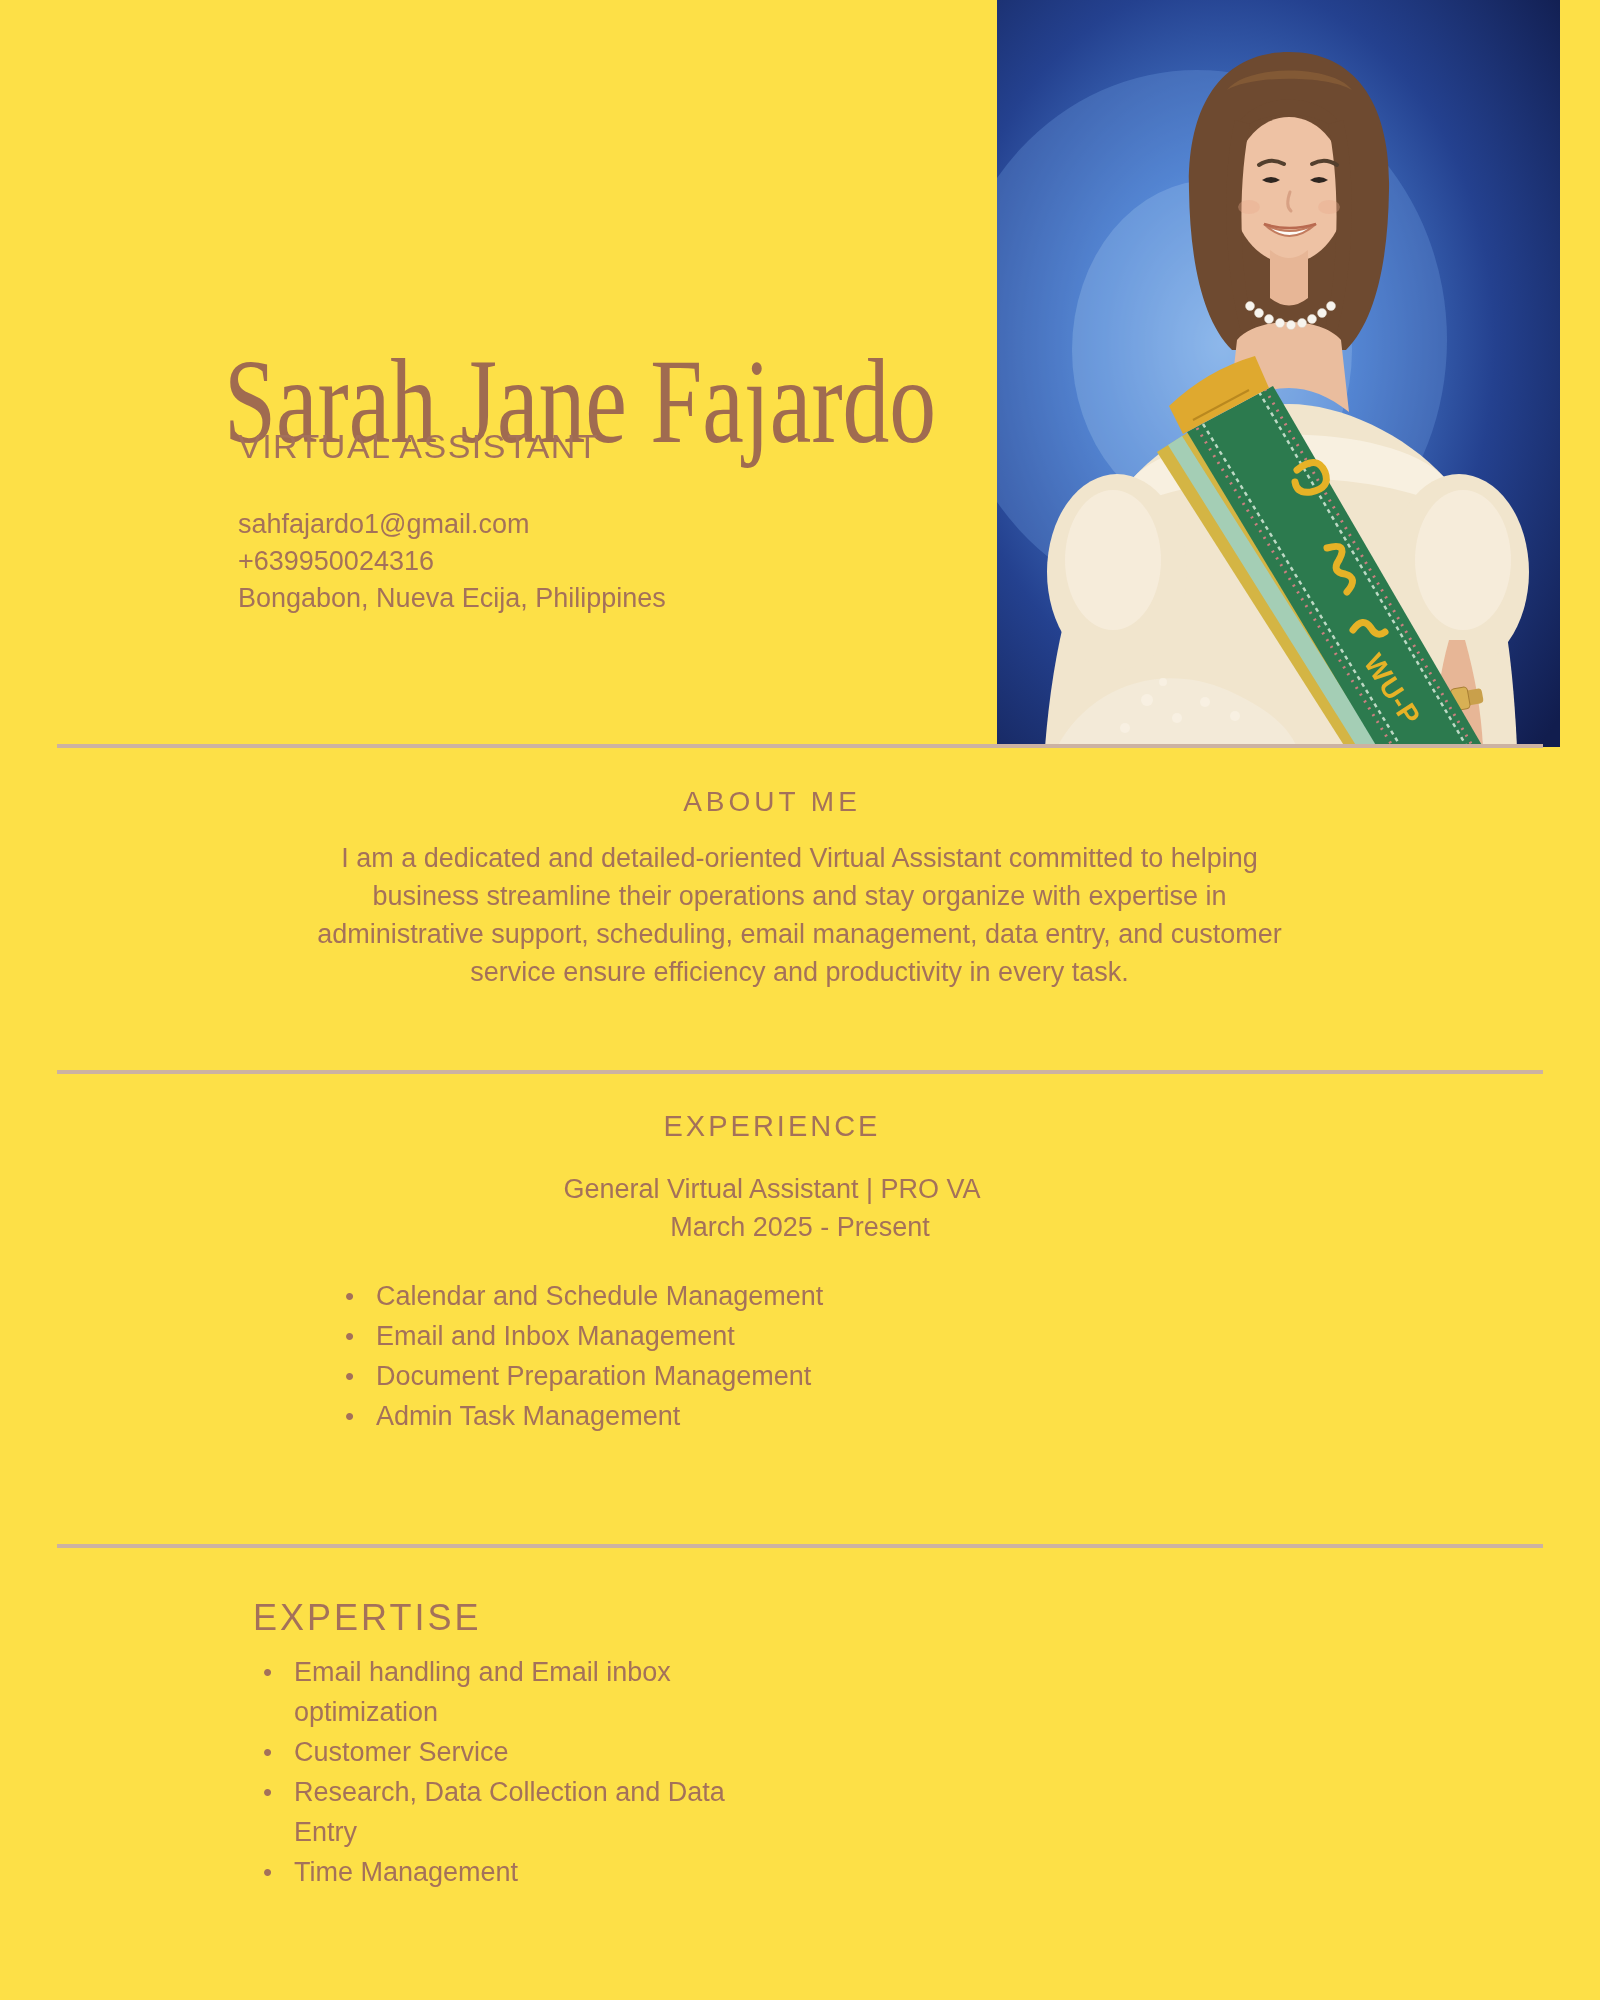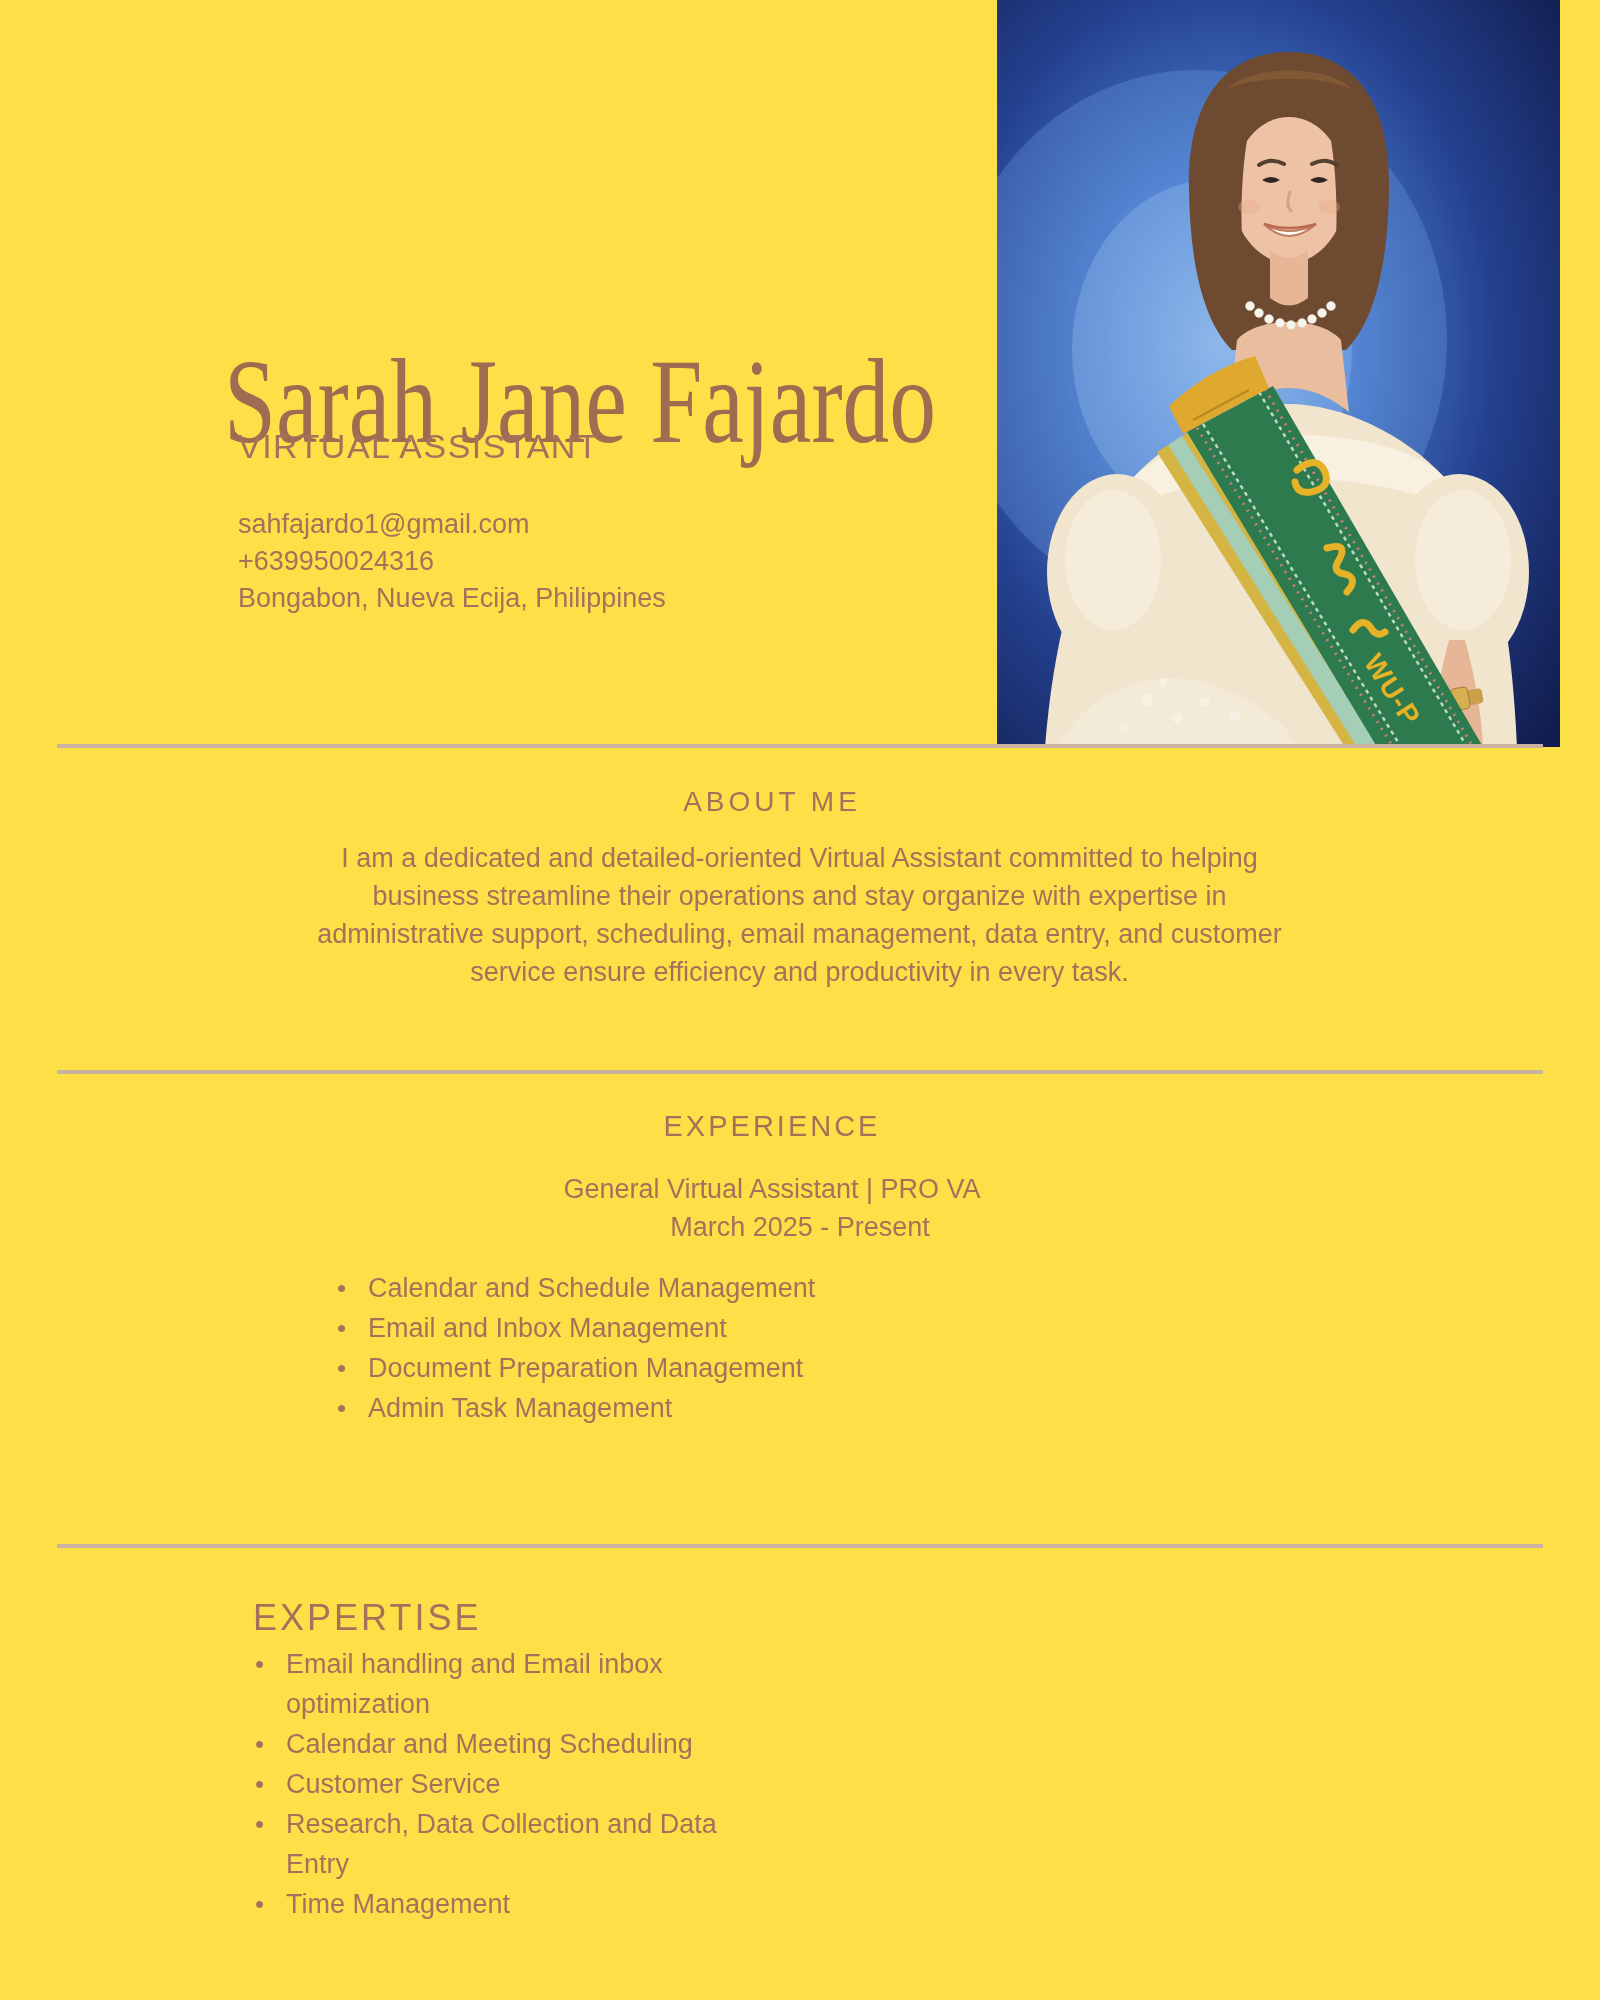--- a/index.html
+++ b/index.html
@@ -76,21 +76,21 @@
     width: 985px;
     text-align: center;
     font-size: 27px;
     line-height: 38px;
     margin: 0;
   }
   #experience-heading { top: 1110px; font-size: 29px; letter-spacing: 3px; }
   #experience-role  { top: 1174px; font-size: 27px; }
   #experience-dates { top: 1212px; font-size: 27px; padding-left: 28px; }
   ul.bullets {
-    margin: 0; padding: 0;
+    margin: 8px; padding: 0;
     list-style: none;
     font-size: 27px;
     line-height: 40px;
   }
   ul.bullets li { position: relative; }
   ul.bullets li::before {
     content: "\2022";
     position: absolute;
     left: -31px;
     top: 0;
@@ -239,19 +239,18 @@
       <li>Email and Inbox Management</li>
       <li>Document Preparation Management</li>
       <li>Admin Task Management</li>
     </ul>
 
   <div class="divider" id="divider-3"></div>
 
   <h2 id="expertise-heading">EXPERTISE</h2>
   <ul class="bullets" id="expertise-list">
       <li>Email handling and Email inbox optimization</li>
-      <li>Calendar and Meeting Scheduling</li>
       <li>Customer Service</li>
       <li>Research, Data Collection and Data Entry</li>
       <li>Time Management</li>
     </ul>
 
 </div>
 
 </body></html>

